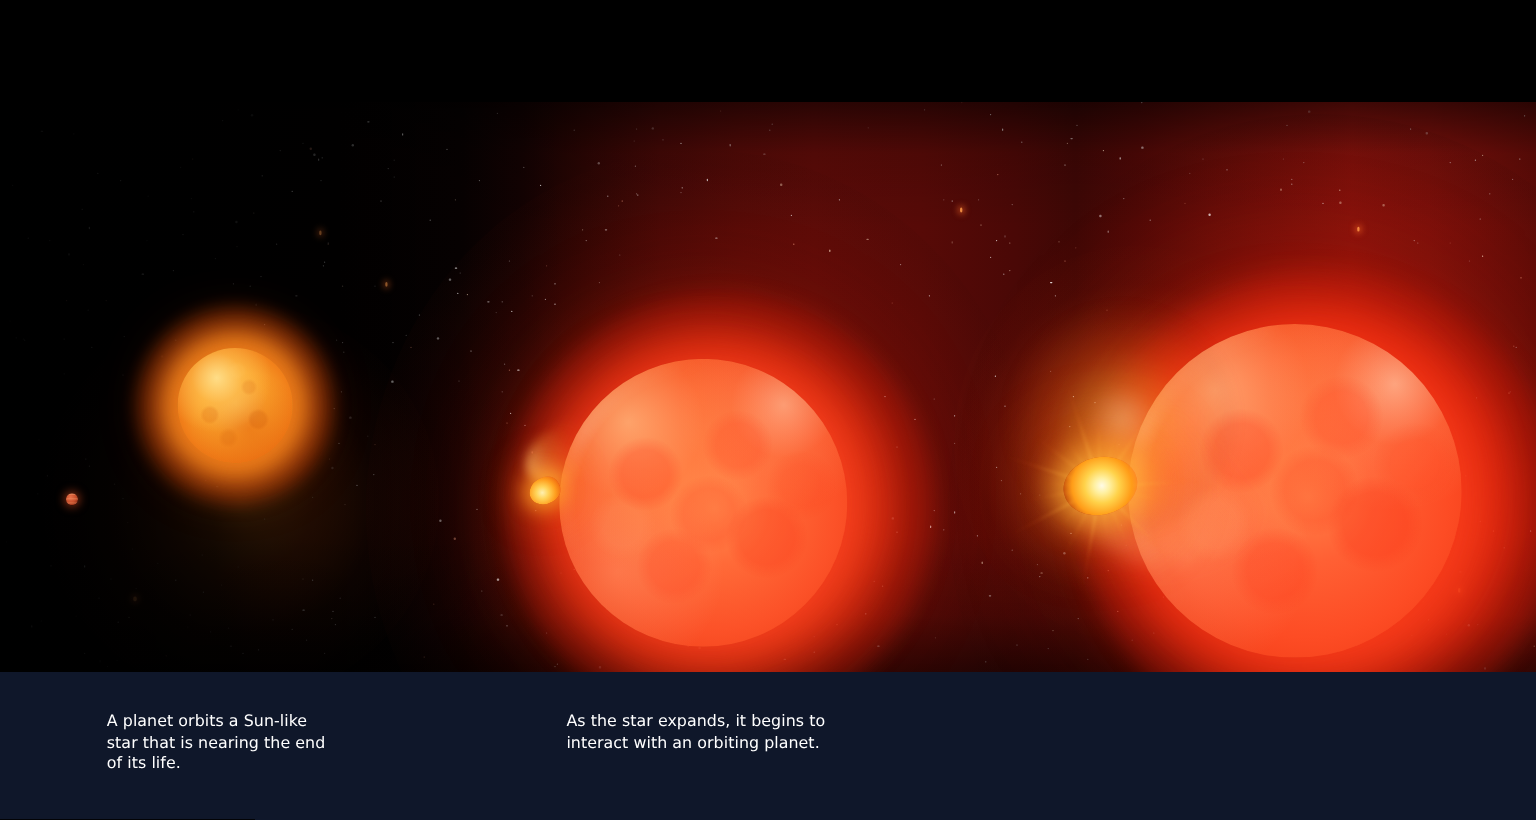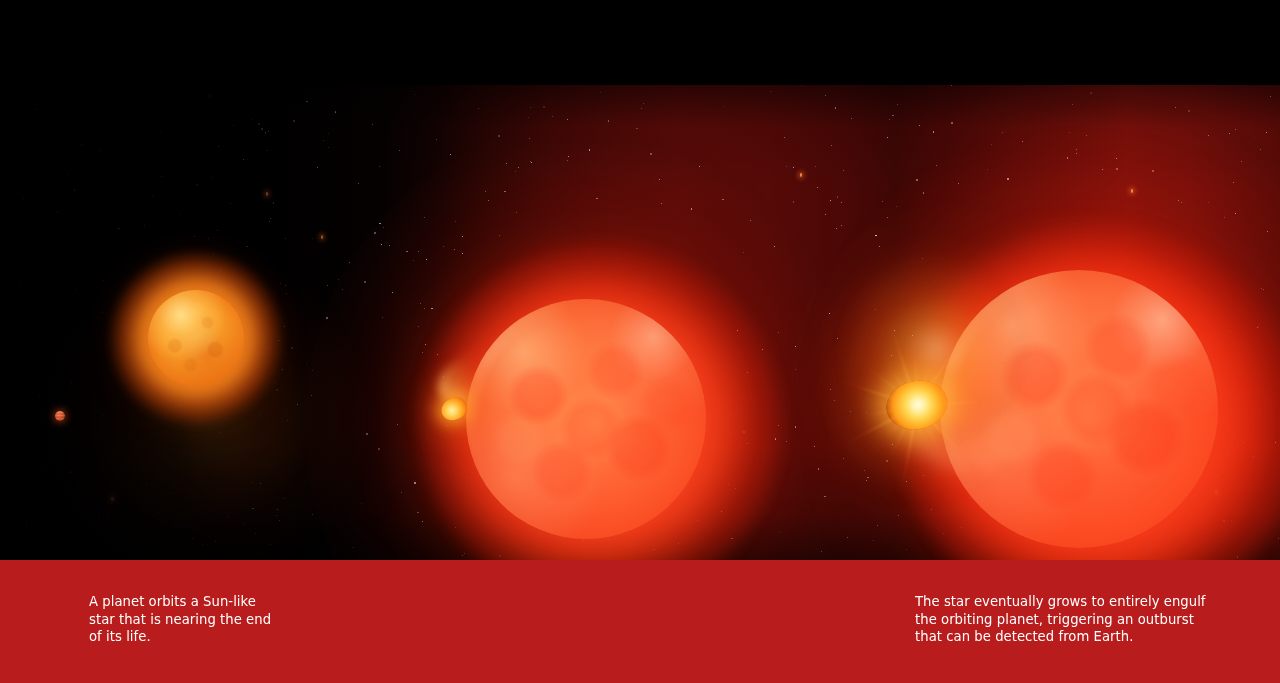--- a/index.html
+++ b/index.html
@@ -185,21 +185,21 @@
     filter:blur(5px);-webkit-mask-image:radial-gradient(circle at 50% 50%, transparent 62%, #000 76%, #000 100%);
     mask-image:radial-gradient(circle at 50% 50%, transparent 62%, #000 76%, #000 100%);}
   #limb3{left:940px;top:185px;width:278px;height:278px;
     background:conic-gradient(from 292deg at 50% 50%,
       rgba(255,238,212,.50) 0deg, rgba(255,212,174,.18) 28deg,
       rgba(255,255,255,0) 62deg 290deg, rgba(255,228,196,.30) 336deg, rgba(255,238,212,.50) 360deg);
     filter:blur(5px);-webkit-mask-image:radial-gradient(circle at 50% 50%, transparent 62%, #000 76%, #000 100%);
     mask-image:radial-gradient(circle at 50% 50%, transparent 62%, #000 76%, #000 100%);}
 
   
-  .caption-bar{position:absolute;left:0;top:560px;width:1280px;height:123px;background:#b91c1c;}
+  .caption-bar{position:absolute;left:0;top:560px;width:1280px;height:123px;background:#0f172a;}
   .caption{
     position:absolute;color:#ffffff;font-size:13.2px;line-height:17.5px;
     font-family:"DejaVu Sans","Liberation Sans",sans-serif;font-weight:400;
     white-space:pre-line;letter-spacing:.05px;
   }
   #caption-1{left:89px;top:33px;width:230px;}
   #caption-2{left:472px;top:33px;width:260px;}
   #caption-3{left:915px;top:33px;width:320px;}
 </style>
 </head>
@@ -692,18 +692,17 @@
         </div>
       <div id="outburst-core"></div>
     </div>
 
   </div>
 
   <div class="caption-bar">
     <div class="caption" id="caption-1">A planet orbits a Sun-like
 star that is nearing the end
 of its life.</div>
-    <div class="caption" id="caption-3">The star eventually grows to entirely engulf
-the orbiting planet, triggering an outburst
-that can be detected from Earth.</div>
+    <div class="caption" id="caption-2">As the star expands, it begins to
+interact with an orbiting planet.</div>
   </div>
 
 </div>
 
 </body></html>

